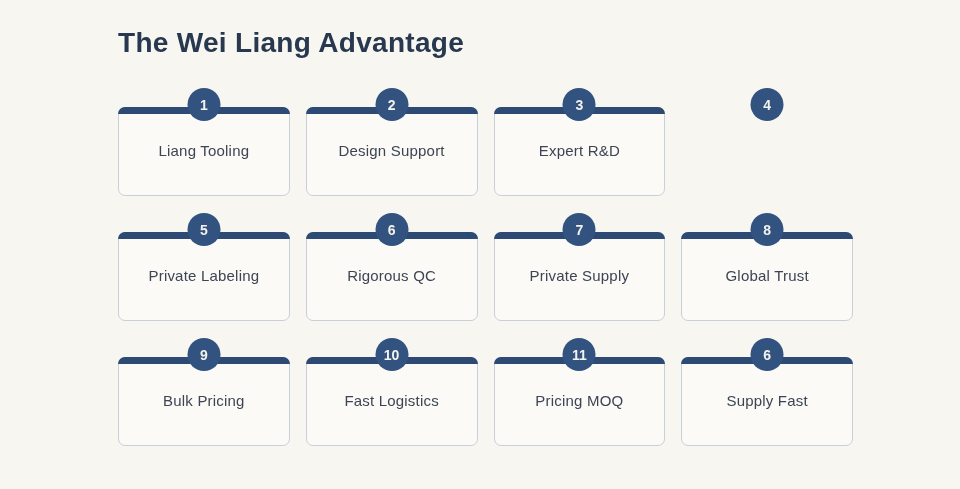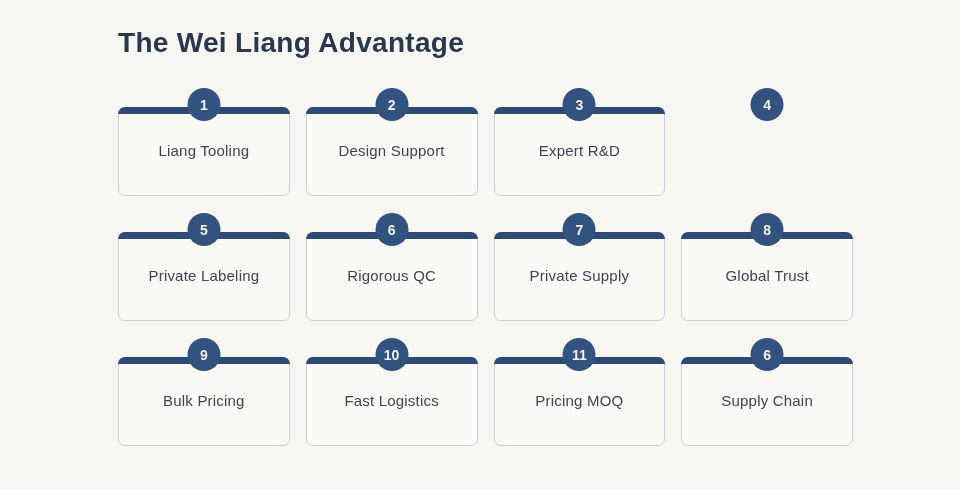--- a/index.html
+++ b/index.html
@@ -202,17 +202,17 @@
       <div class="label">Pricing MOQ</div>
     </div>
   </div>
 
   <div class="cell">
     <div class="badge">
         <span>6</span>
       </div>
     <div class="card">
       <div class="bar"></div>
-      <div class="label">Supply Chain</div>
+      <div class="label">Supply Fast</div>
     </div>
   </div>
 
 </div>
 
 </body></html>

